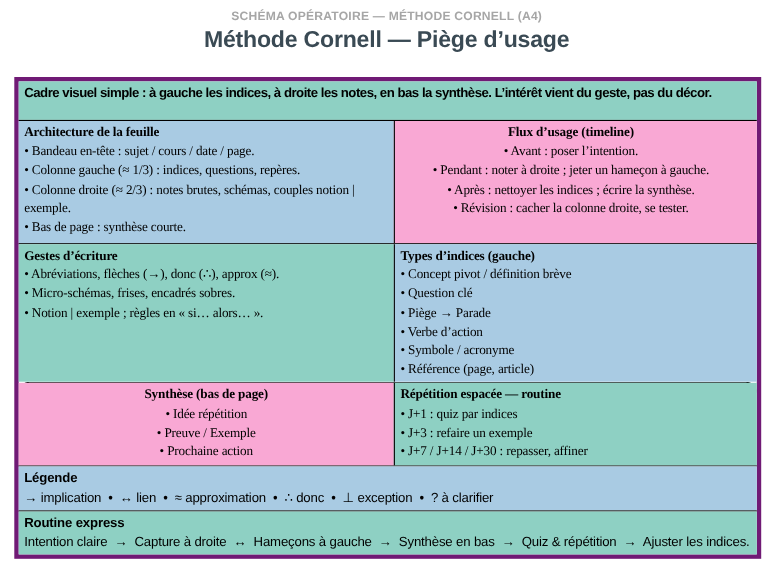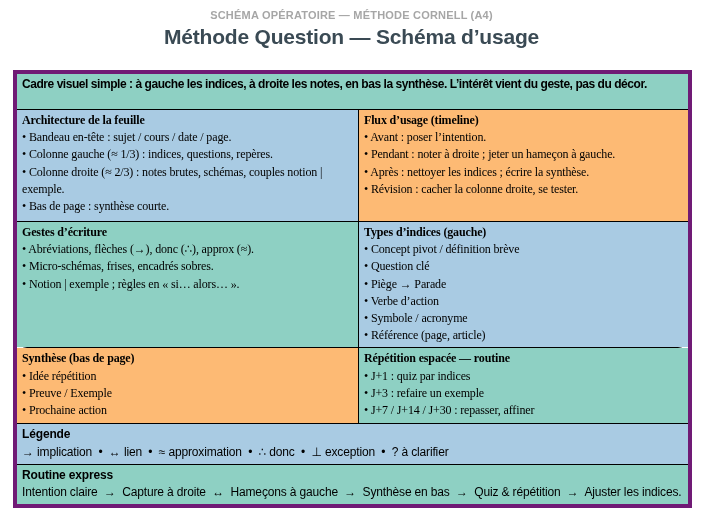--- a/index.html
+++ b/index.html
@@ -21,36 +21,36 @@
     font-size:12px; letter-spacing:-0.15px; line-height:17.2px;
   }
   .row { border-top:1px solid #000; }
   .row:first-child { border-top:none; }
   .two { display:grid; grid-template-columns:341px 1fr; align-items:stretch;font-family:Liberation Serif, serif; }
   .two .cell:nth-child(2) { border-left:1px solid #000; padding-right:14px; }
 
   .cell { padding:2px 5px 3px 5px; }
   .bg-teal { background:#8ed0c3; }
   .bg-blue { background:#a9cbe3; }
-  .bg-lavender { background:#fdba74; }
+  .bg-lavender { background:#f9a8d4;text-align:center; }
 
   .cell-title { font-weight:bold; }
   .banner-cell { font-weight:bold; letter-spacing:-0.45px; min-height:35px; }
   .h-r2 { min-height:112px; }
   .h-r3 { min-height:120px; }
   .h-r4 { min-height:76px;border-radius:10px; }
   .flow-line { white-space:pre-wrap; }
 </style>
 </head>
 <body>
 
 <div class="page">
 
   <div class="eyebrow">SCHÉMA OPÉRATOIRE — MÉTHODE CORNELL (A4)</div>
-  <div class="doc-title">Méthode Question — Schéma d’usage</div>
+  <div class="doc-title">Méthode Cornell — Piège d’usage</div>
 
   <div class="tbl">
 
     <div class="row">
       <div class="cell bg-teal banner-cell">Cadre visuel simple : à gauche les indices, à droite les notes, en bas la synthèse. L’intérêt vient du geste, pas du décor.</div>
     </div>
 
     <div class="row two h-r2">
       <div class="cell bg-blue">
         <div class="cell-title">Architecture de la feuille</div>

